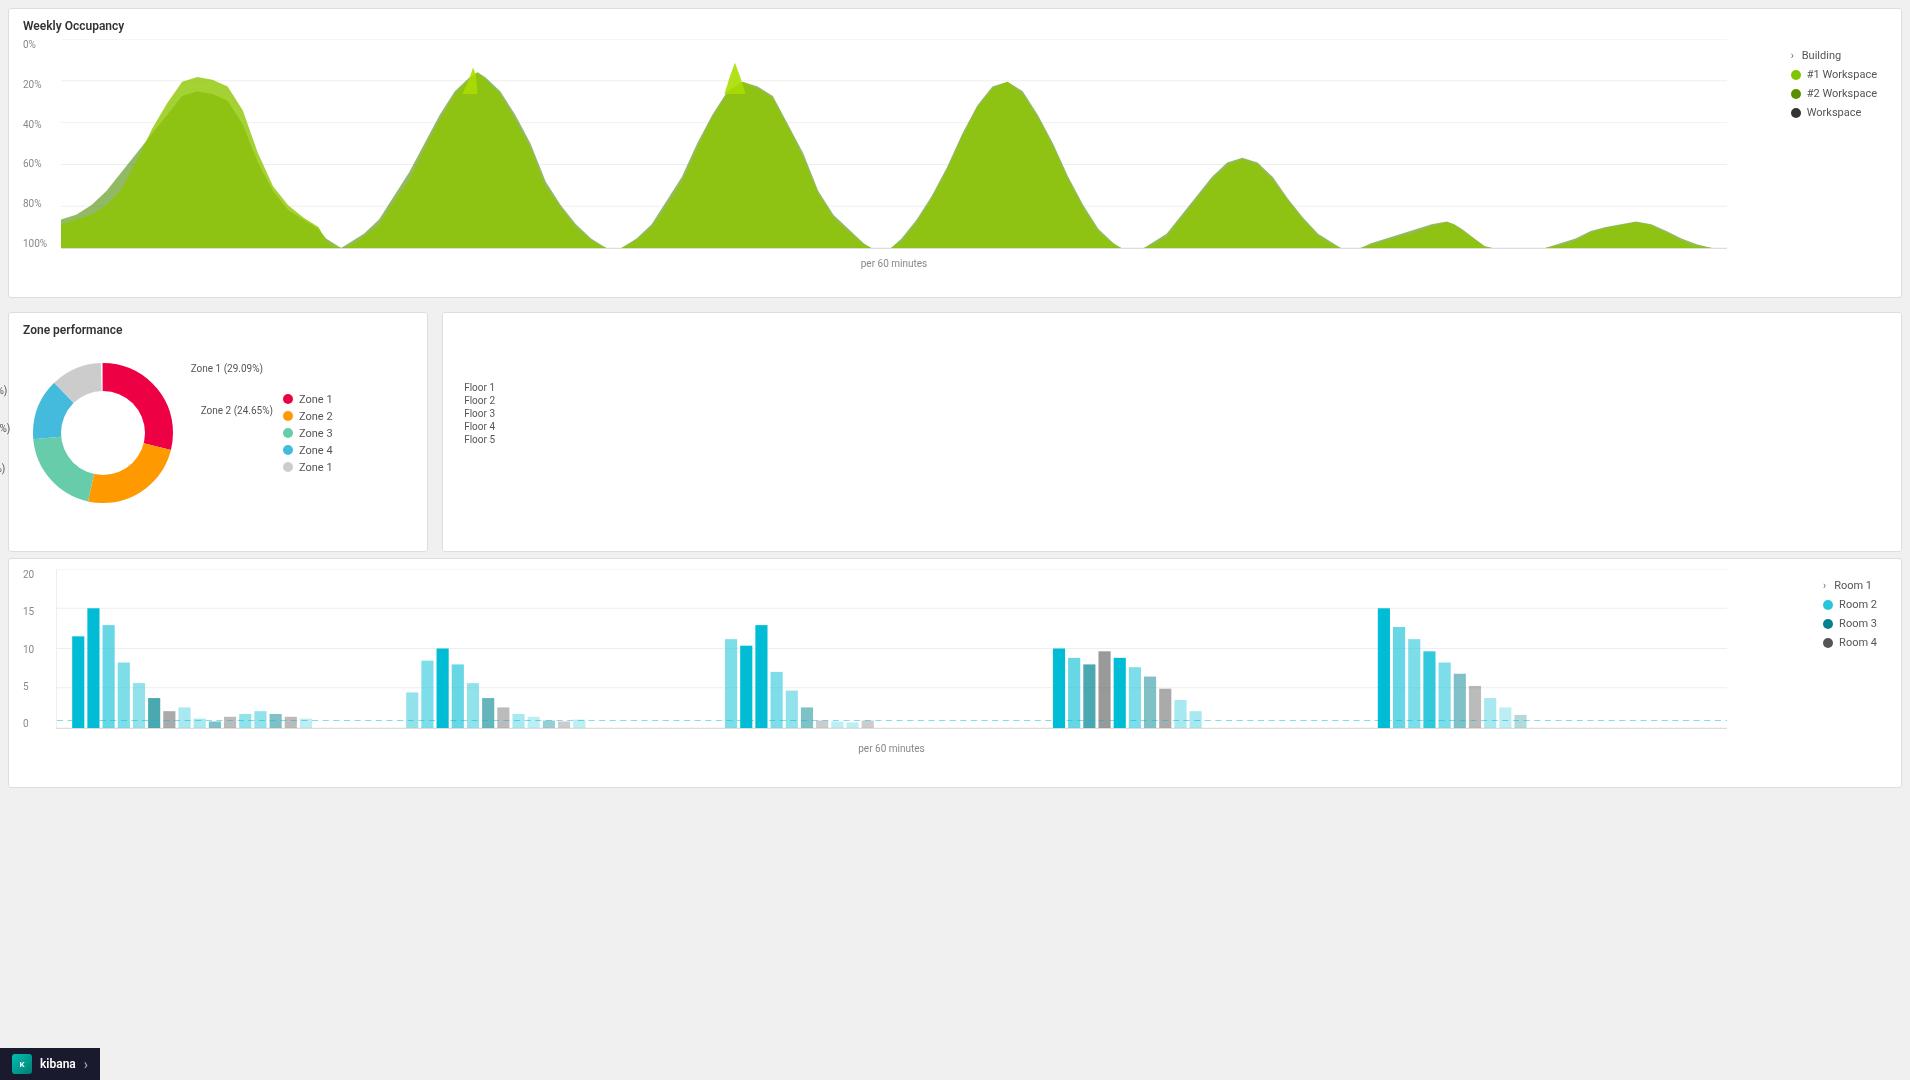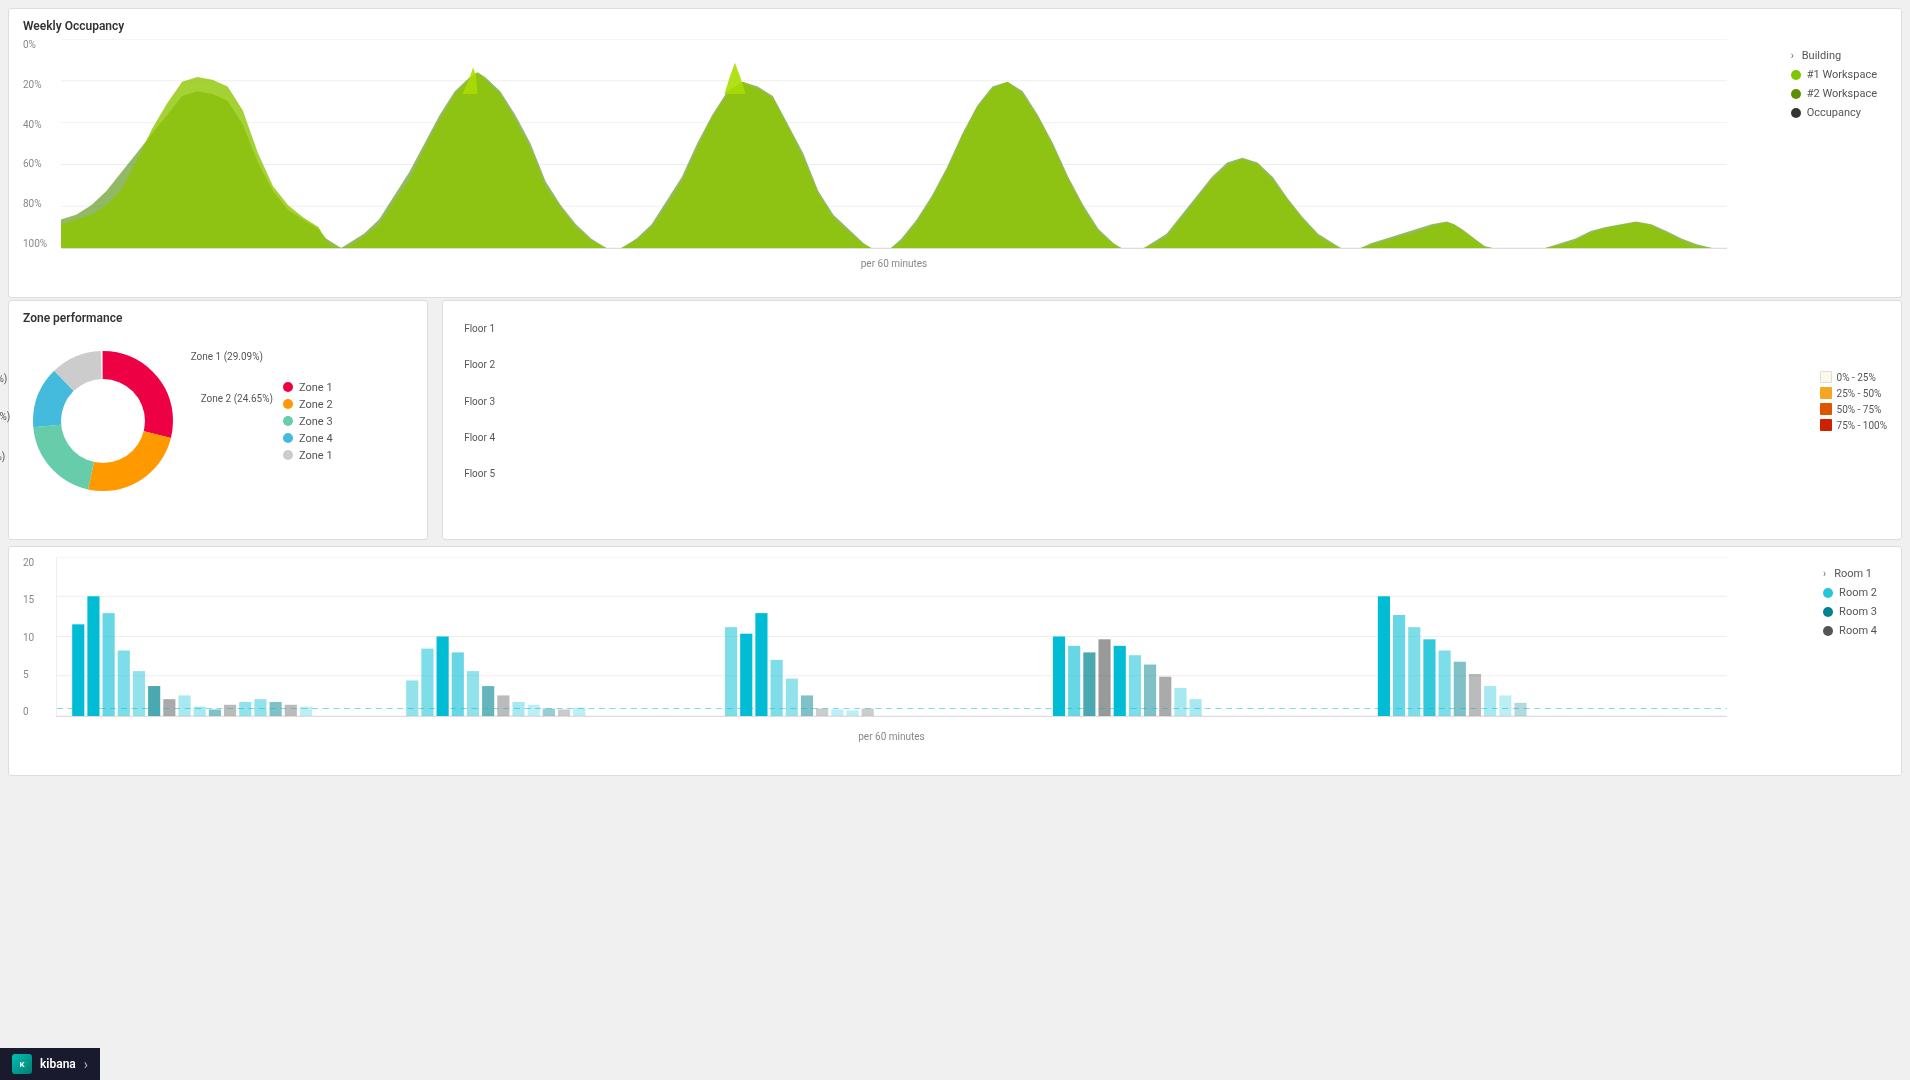--- a/index.html
+++ b/index.html
@@ -26,21 +26,21 @@
     }
     .panel-title {
       font-size: 12px;
       font-weight: 600;
       color: #333;
       margin-bottom: 6px;
     }
     
     .weekly-panel {
       height: 290px;
-      margin-bottom: 2px;
+      margin-bottom: 14px;
     }
     .chart-area {
       position: relative;
       height: 230px;
     }
     .chart-yaxis {
       position: absolute;
       left: 0;
       top: 0;
       bottom: 20px;
@@ -156,20 +156,21 @@
     .gauge-value {
       font-size: 18px;
       font-weight: 600;
       color: #333;
     }
     
     .heatmap-content {
       display: flex;
       gap: 10px;
       height: 180px;
+      align-items: center;
     }
     .heatmap-grid-area {
       flex: 1;
       display: flex;
       flex-direction: column;
       gap: 2px;
     }
     .heatmap-row {
       display: flex;
       align-items: center;
@@ -348,21 +349,21 @@
         <div class="legend-item">
           <span class="legend-dot" style="background:#7dc600"></span>
           <span>#1 Workspace</span>
         </div>
         <div class="legend-item">
           <span class="legend-dot" style="background:#5a9000"></span>
           <span>#2 Workspace</span>
         </div>
         <div class="legend-item">
           <span class="legend-dot" style="background:#333"></span>
-          <span>Occupancy</span>
+          <span>Workspace</span>
         </div>
       </div>
     </div>
   </div>
 
   <div class="bottom-row">
 
     <div class="panel zone-panel">
       <div class="panel-title">Zone performance</div>
       <div class="zone-content">
@@ -549,38 +550,20 @@
               <div class="heatmap-cell" style="background:#fef9e7"></div>
               <div class="heatmap-cell" style="background:#fef9e7"></div>
               <div class="heatmap-cell" style="background:#fef9e7"></div>
               <div class="heatmap-cell" style="background:#fef9e7"></div>
               <div class="heatmap-cell" style="background:#fef9e7"></div>
               <div class="heatmap-cell" style="background:#fef9e7"></div>
             </div>
           </div>
         </div>
 
-        <div class="heatmap-legend">
-          <div class="heatmap-legend-item">
-            <div class="heatmap-legend-box" style="background:#fef9e7;border:1px solid #ddd"></div>
-            <span>0% - 25%</span>
-          </div>
-          <div class="heatmap-legend-item">
-            <div class="heatmap-legend-box" style="background:#f5a623"></div>
-            <span>25% - 50%</span>
-          </div>
-          <div class="heatmap-legend-item">
-            <div class="heatmap-legend-box" style="background:#dd5500"></div>
-            <span>50% - 75%</span>
-          </div>
-          <div class="heatmap-legend-item">
-            <div class="heatmap-legend-box" style="background:#cc2200"></div>
-            <span>75% - 100%</span>
-          </div>
-        </div>
       </div>
     </div>
   </div>
 
   <div class="panel room-panel">
     <div class="room-chart-area">
 
       <div style="position:absolute;left:0;top:0;bottom:25px;width:30px;display:flex;flex-direction:column-reverse;justify-content:space-between;font-size:10px;color:#888">
         <span>0</span>
         <span>5</span>

